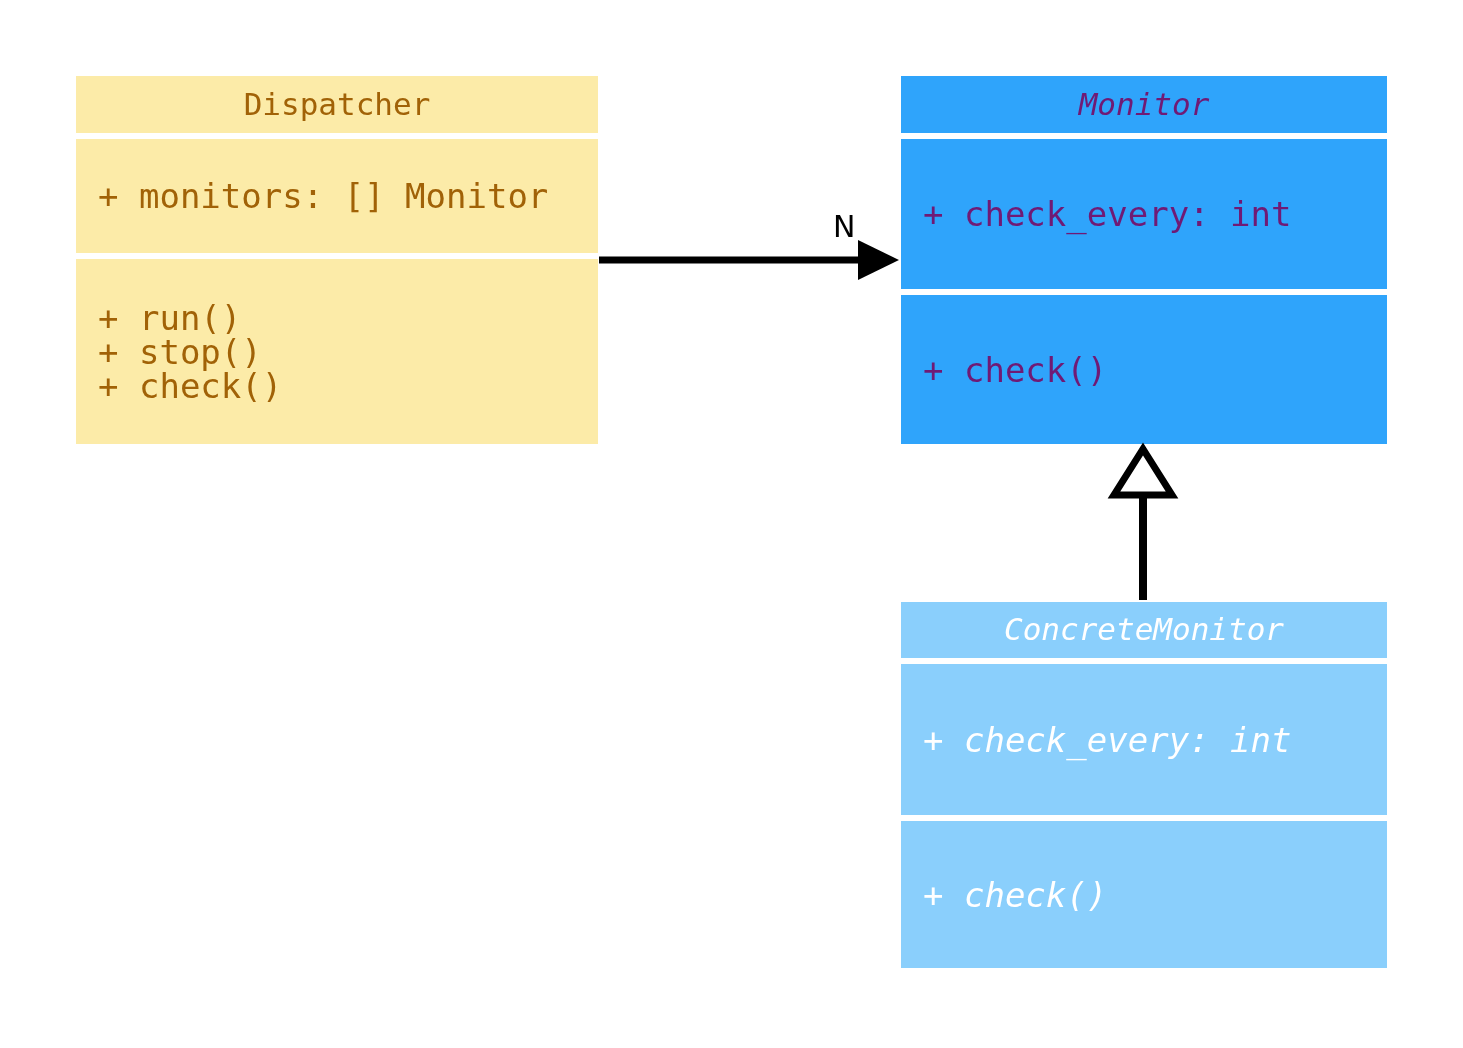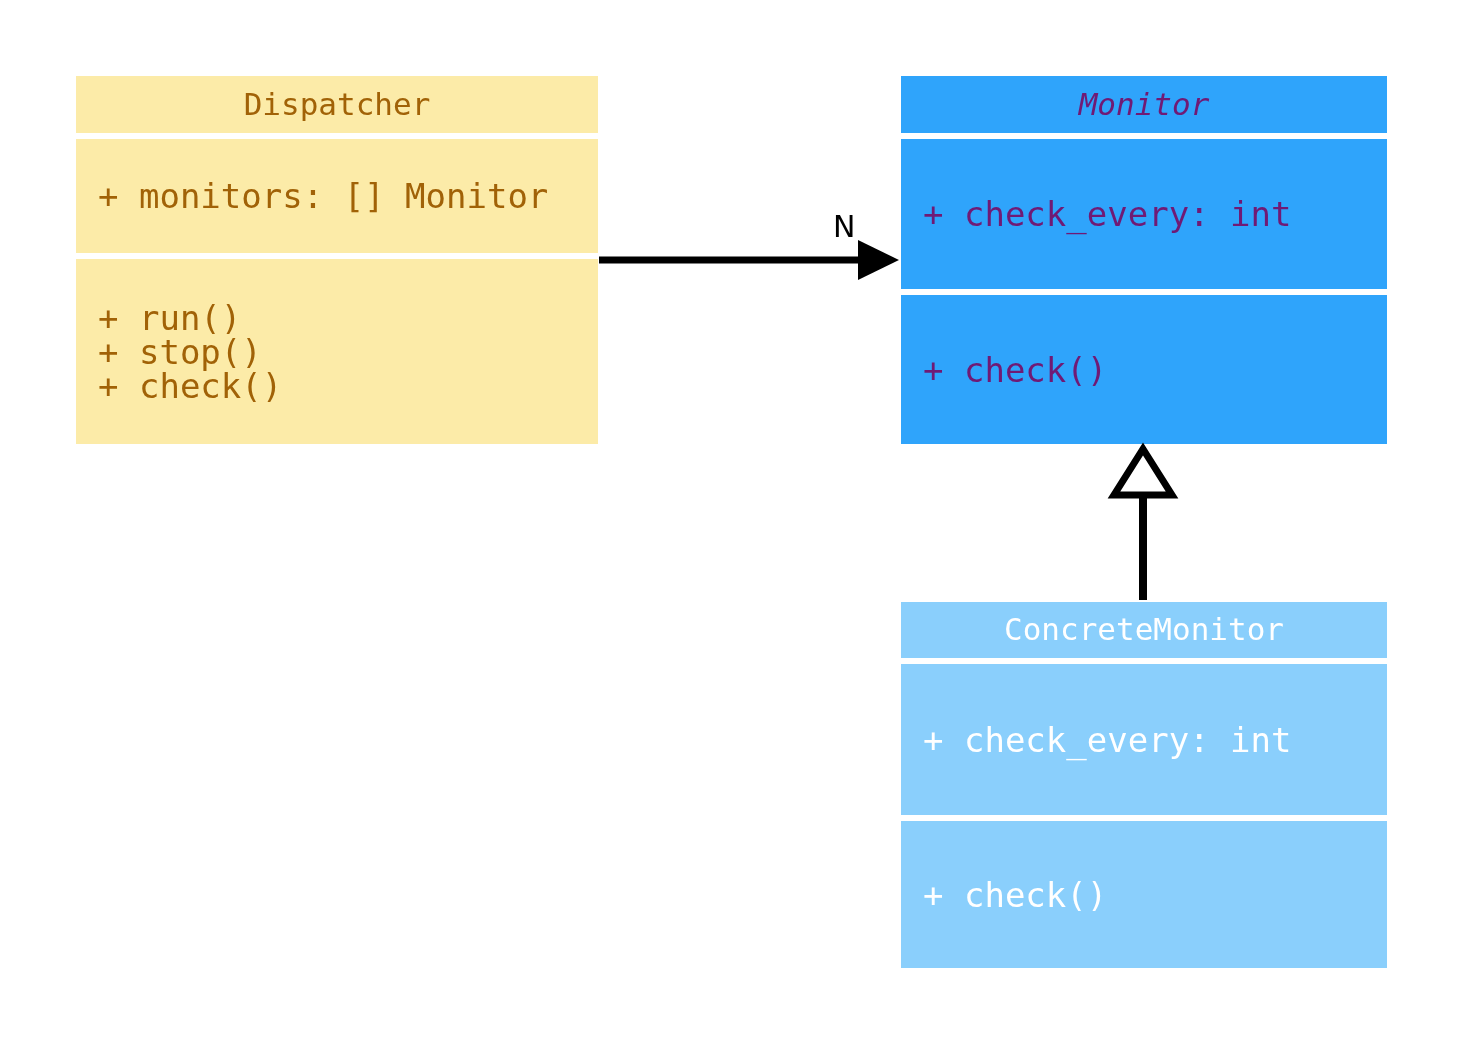--- a/index.html
+++ b/index.html
@@ -67,21 +67,21 @@
   .theme-yellow .compartment { background: #fceba8; }
   .theme-yellow .class-title,
   .theme-yellow .member-line { color: #a16207; }
 
   .theme-blue .compartment { background: #2fa4fb; }
   .theme-blue .class-title,
   .theme-blue .member-line { color: #701a75; }
 
   .theme-lightblue .compartment { background: #8acffc; }
   .theme-lightblue .class-title,
-  .theme-lightblue .member-line { color: #ffffff; }
+  .theme-lightblue .member-line { color: #ffffff; font-style: italic; }
 
   
   .connector-svg {
     position: absolute;
     left: 0;
     top: 0;
     width: 1463px;
     height: 1048px;
     pointer-events: none;
     overflow: visible;

